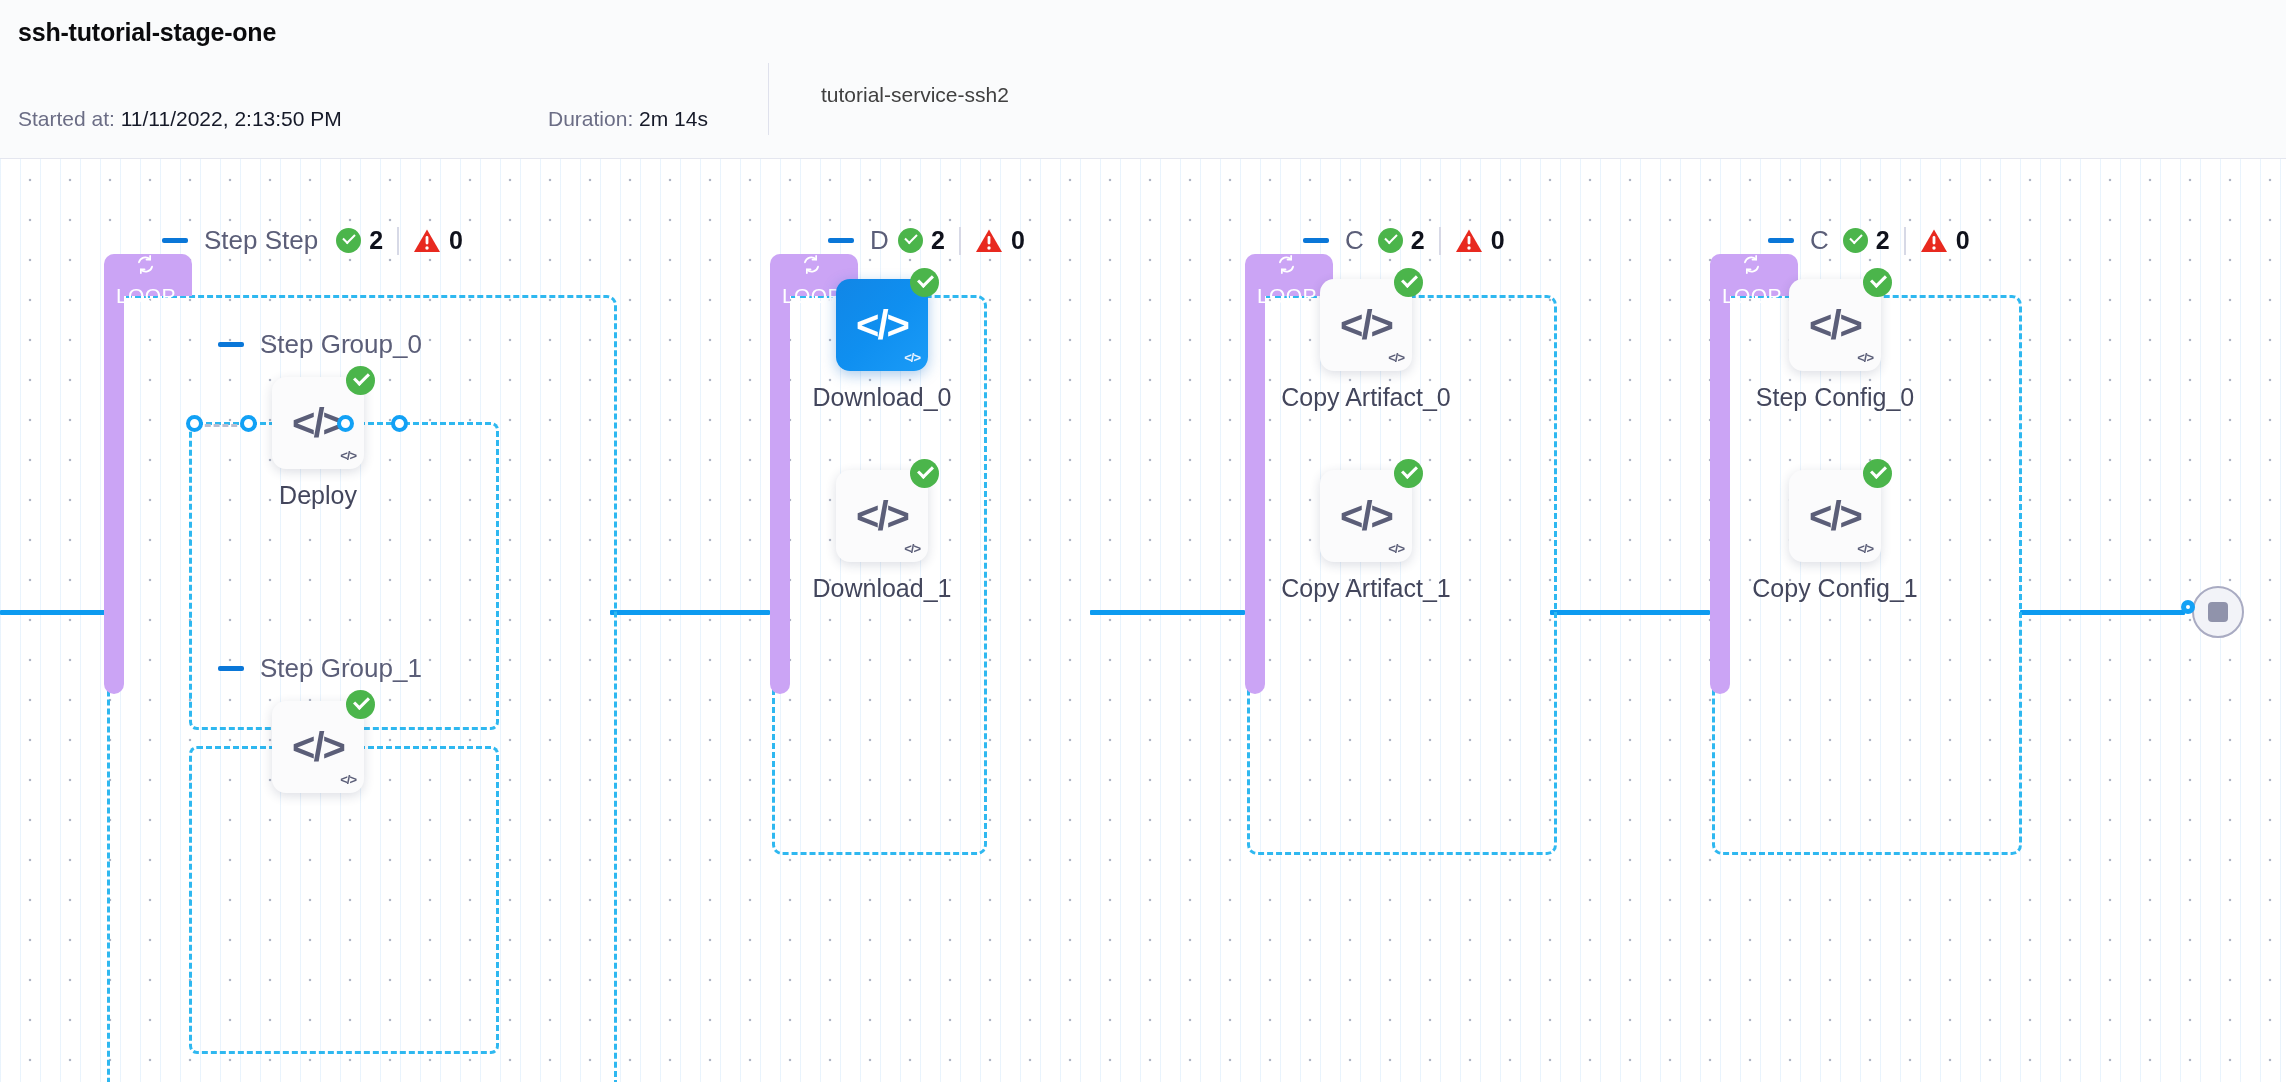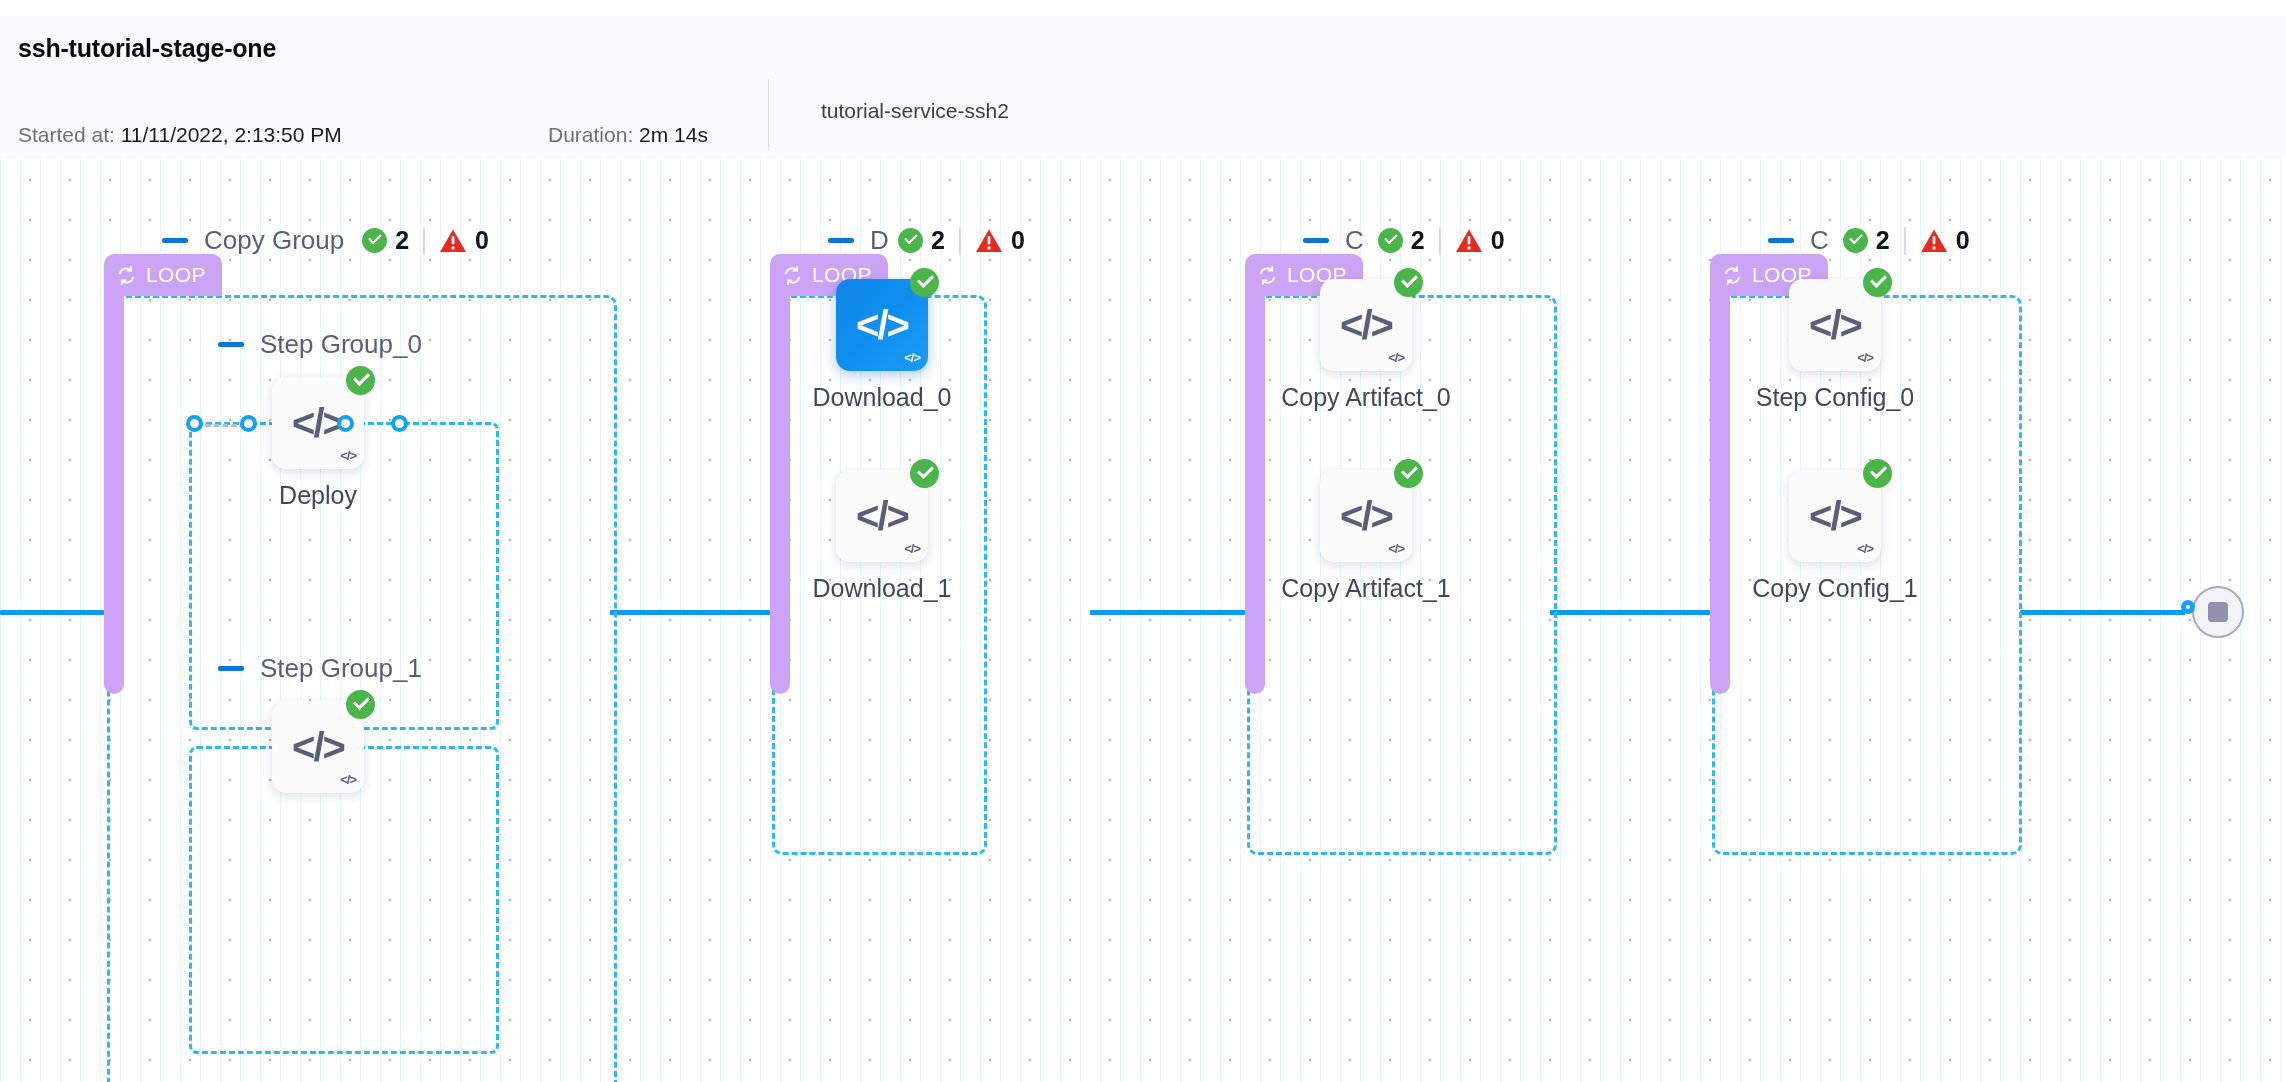--- a/index.html
+++ b/index.html
@@ -5,21 +5,21 @@
   * { box-sizing: border-box; margin: 0; padding: 0; }
   html, body {
     width: 2286px; height: 1082px;
     font-family: "Liberation Sans", sans-serif;
     background: #ffffff;
     overflow: hidden;
   }
 
   
   .header {
-    position: absolute; left: 0; top: 16px;
+    position: absolute; left: 0; top: 0;
     width: 2286px; height: 159px;
     background: #fafbfc;
     border-bottom: 1px solid #e4e6ef;
     padding: 18px 0 0 18px;
   }
   .header-title {
     font-size: 25px; font-weight: bold; color: #0b0b0d;
     letter-spacing: -0.2px;
     margin-bottom: 16px;
   }
@@ -73,20 +73,21 @@
   
   .loop-wrap { position: absolute; }
   .loop-badge {
     position: absolute; left: 0; top: 0;
     height: 42px; padding: 0 16px 0 12px;
     background: #cba4f5;
     border-radius: 10px 10px 0 0;
     display: flex; align-items: center; gap: 9px;
     color: #ffffff; font-size: 21px; letter-spacing: 0.4px;
     z-index: 4;
+    flex-direction: column;
   }
   .loop-badge svg { display: block; }
   .loop-spine {
     position: absolute; left: 0; top: 30px;
     width: 20px;
     background: #cba4f5;
     border-radius: 0 0 10px 10px;
     z-index: 3;
   }
 
@@ -252,21 +253,21 @@
         </svg>
       </span>
       <span>LOOP</span>
     </div>
   </div>
 
   <div class="group-box" style="left:107px; top:136px; width:510px; height:880px;"></div>
 
   <div class="group-head" style="left:162px; top:66px;">
     <span class="collapse-bar"></span>
-    <span class="group-title">Copy Group</span>
+    <span class="group-title">Step Step</span>
     <span class="counts">
       <span class="count-item">
         <span class="badge-ok"></span>
         <span class="count-num">2</span>
       </span>
       <span class="count-sep"></span>
       <span class="count-item">
         <span class="badge-warn">
           <svg width="28" height="26" viewBox="0 0 28 26">
             <path d="M14 1.5 L27 24 L1 24 Z" fill="#e8291f"></path>

